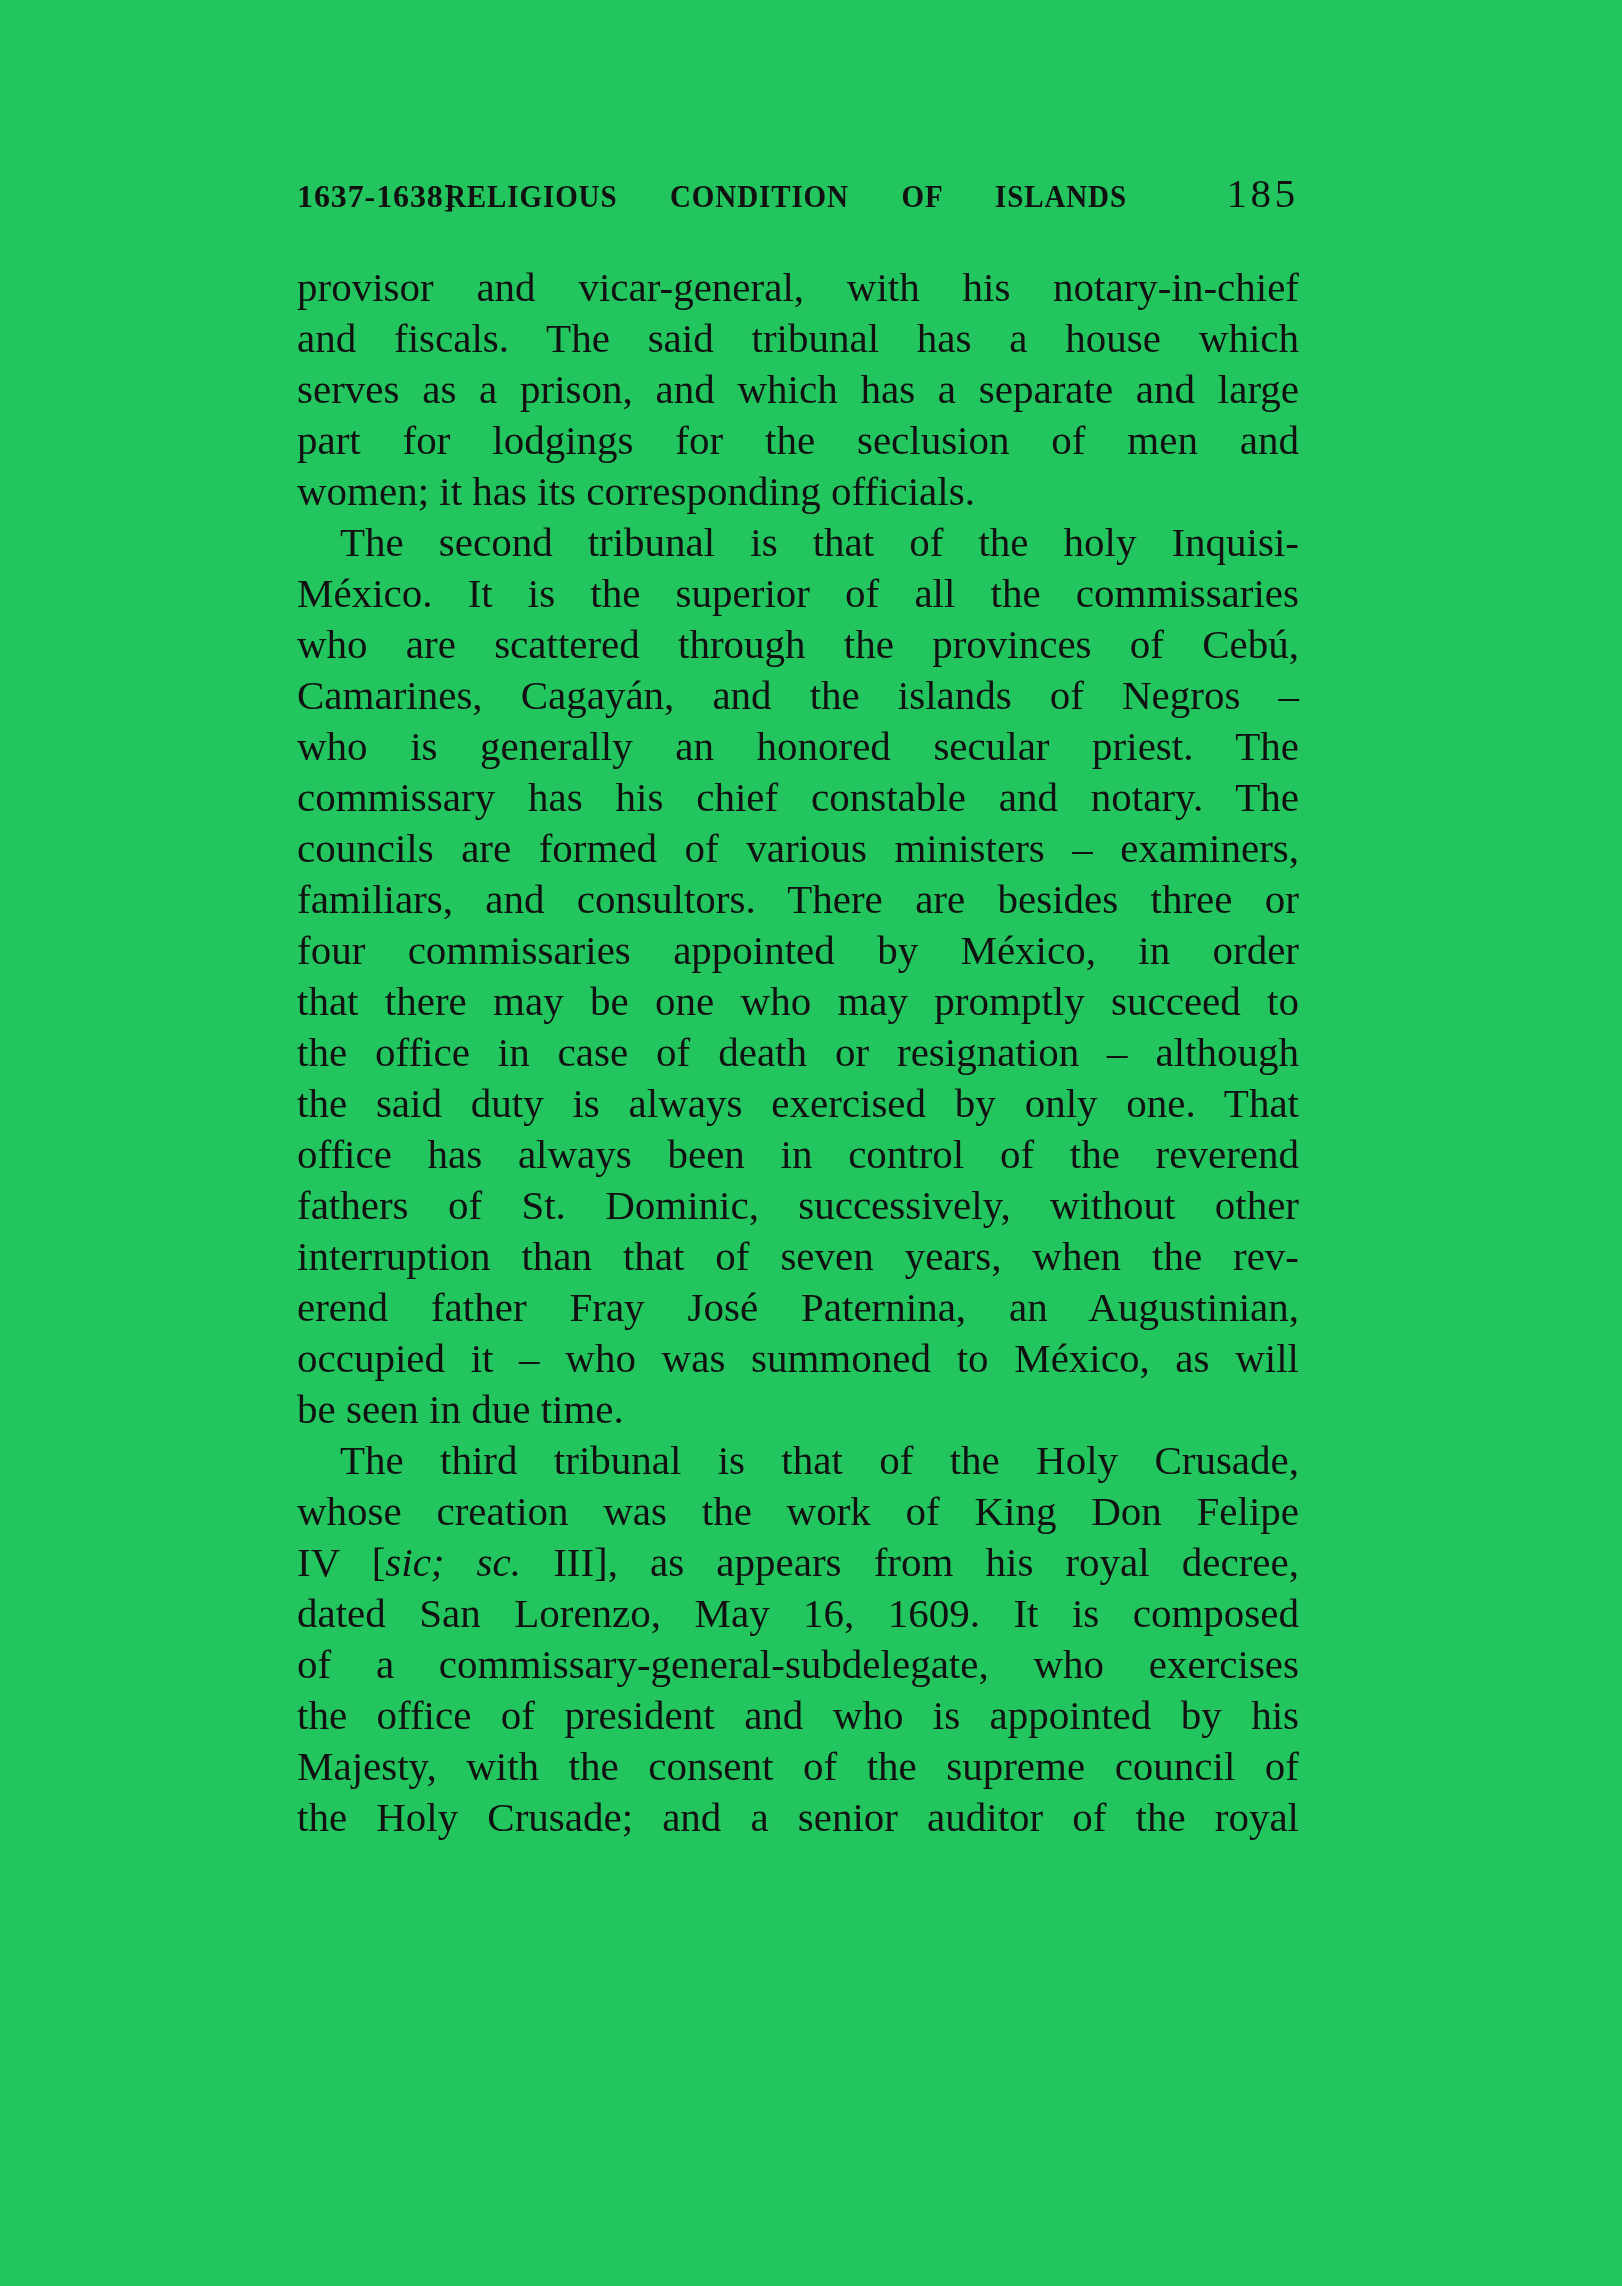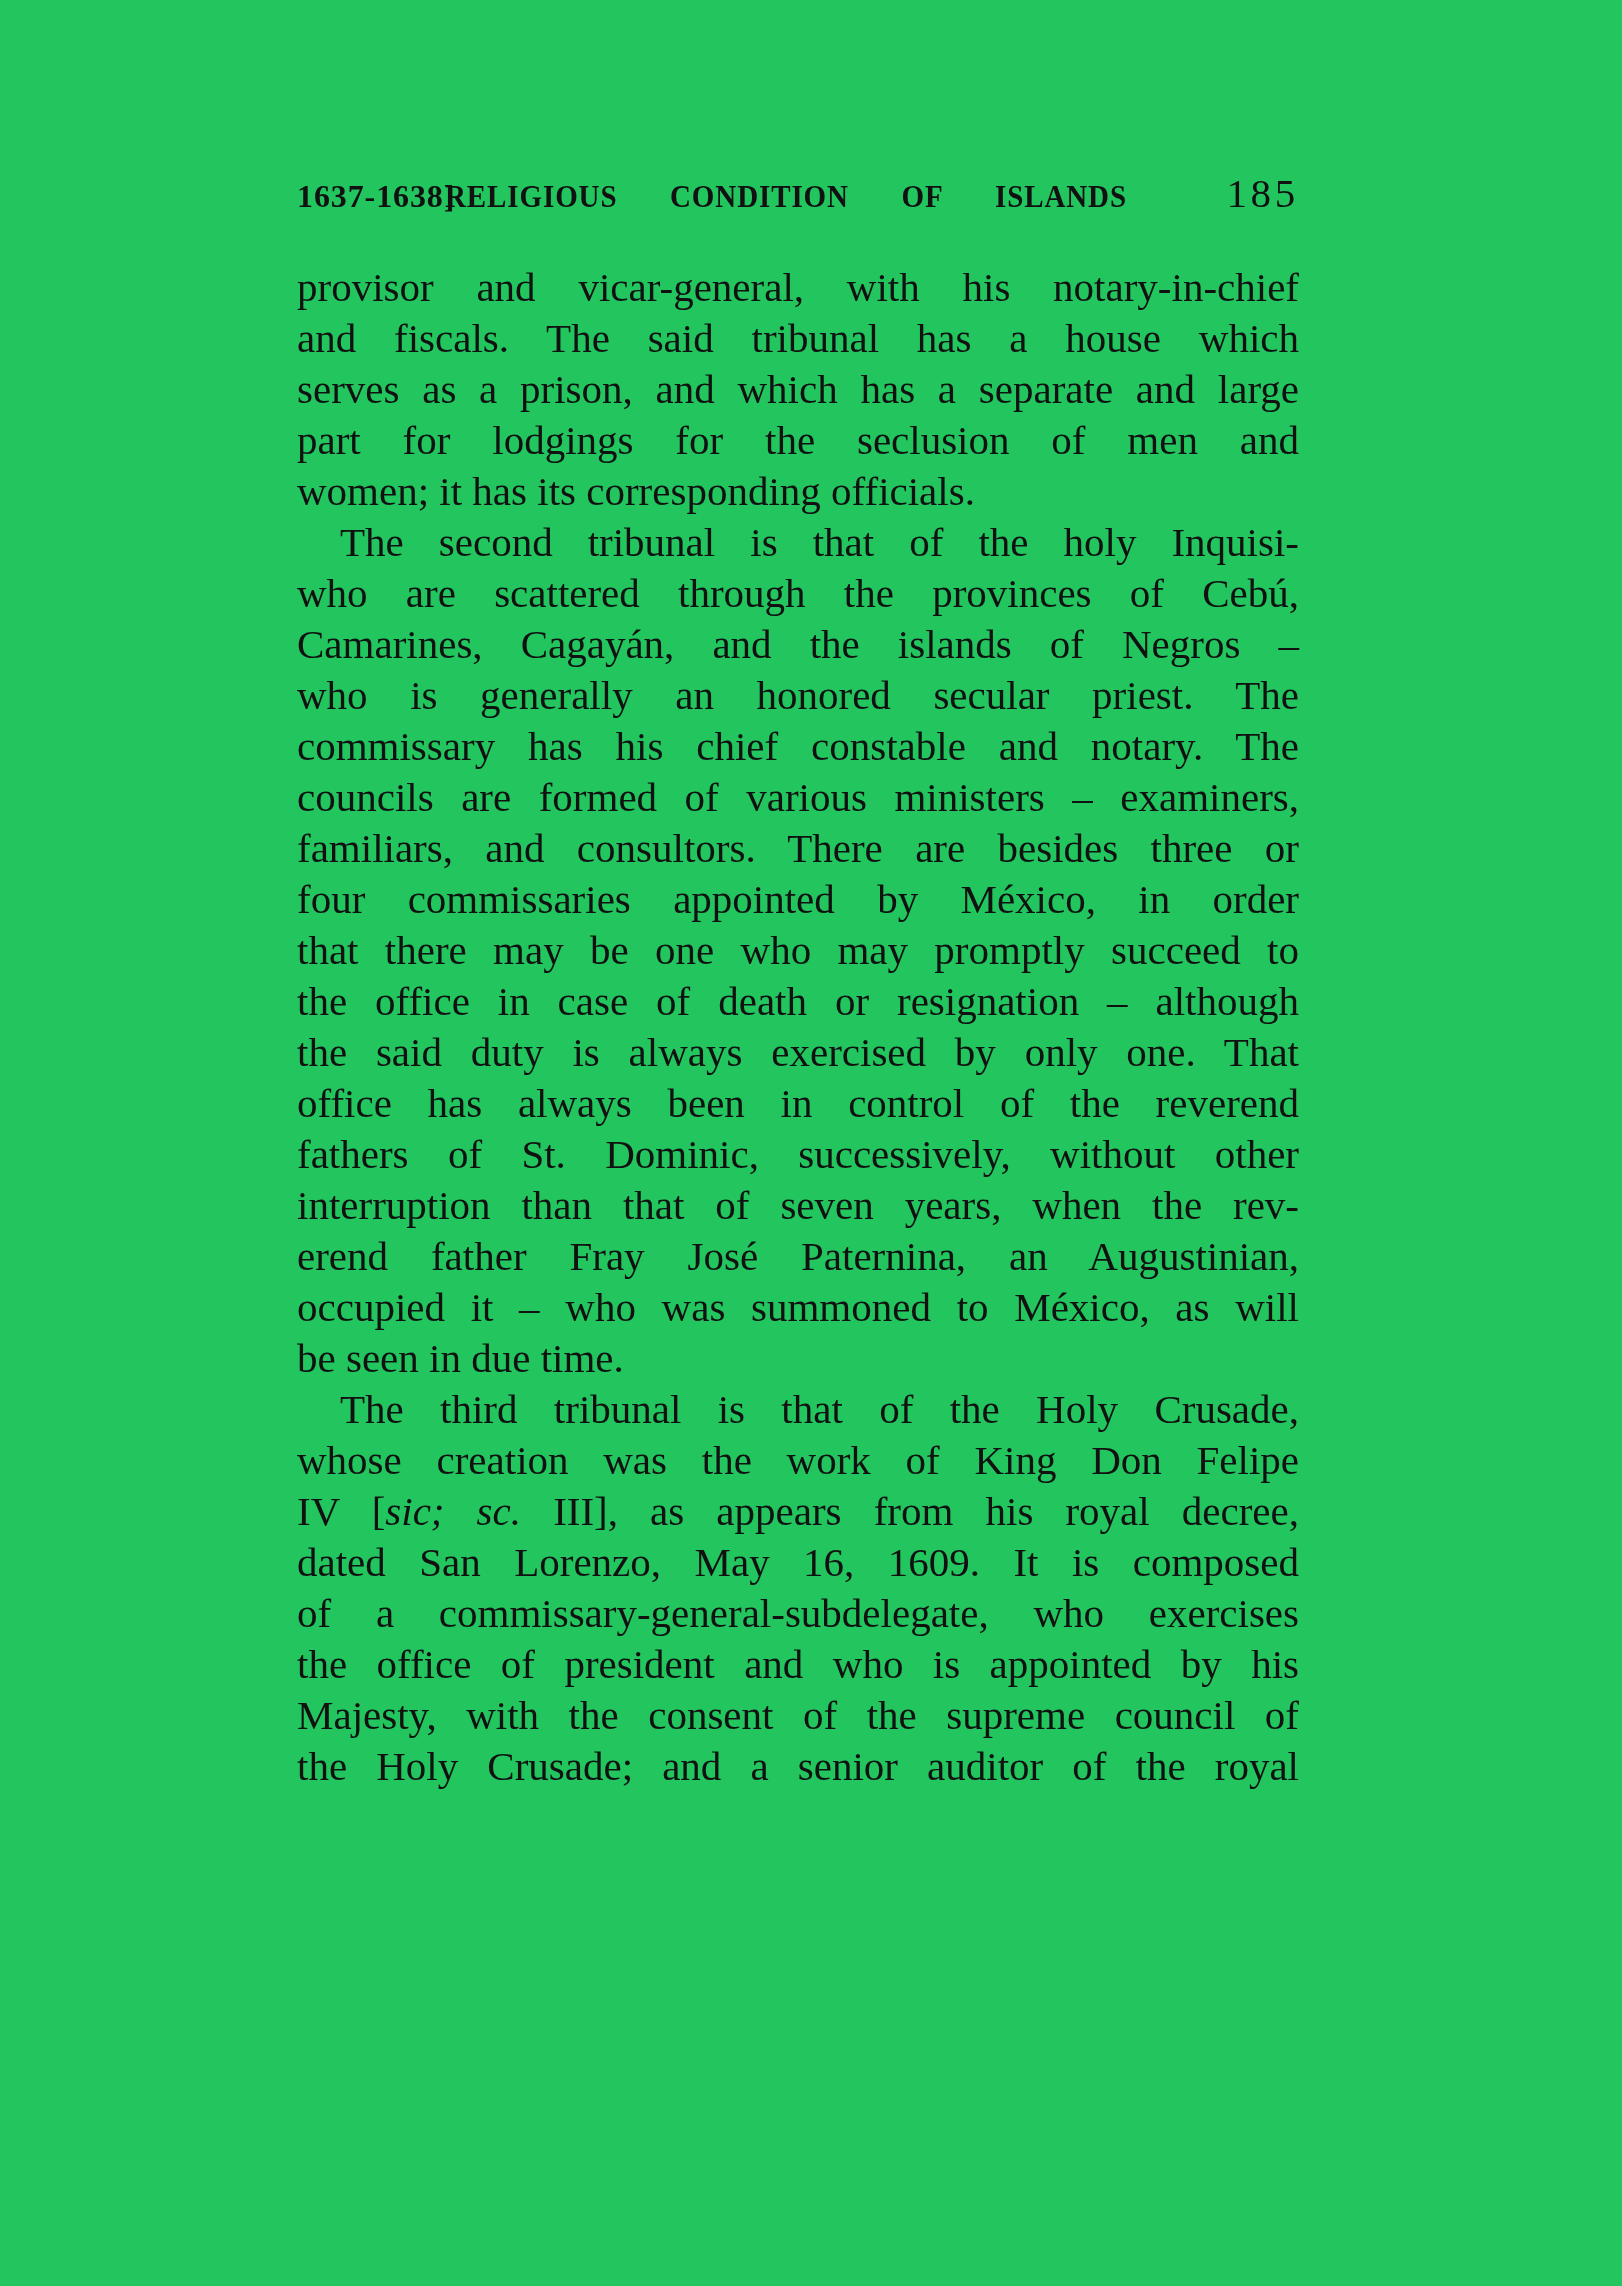--- a/index.html
+++ b/index.html
@@ -106,20 +106,21 @@
     <div class="paragraph">
       <span class="line">provisor and vicar-general, with his notary-in-chief</span>
       <span class="line">and fiscals.  The said tribunal has a house which</span>
       <span class="line">serves as a prison, and which has a separate and large</span>
       <span class="line">part for lodgings for the seclusion of men and</span>
       <span class="line last">women; it has its corresponding officials.</span>
     </div>
 
     <div class="paragraph">
       <span class="line indent">The second tribunal is that of the holy Inquisi-</span>
+      <span class="line">México.  It is the superior of all the commissaries</span>
       <span class="line">who are scattered through the provinces of Cebú,</span>
       <span class="line">Camarines, Cagayán, and the islands of Negros –</span>
       <span class="line">who is generally an honored secular priest.  The</span>
       <span class="line">commissary has his chief constable and notary.  The</span>
       <span class="line">councils are formed of various ministers – examiners,</span>
       <span class="line">familiars, and consultors.  There are besides three or</span>
       <span class="line">four commissaries appointed by México, in order</span>
       <span class="line">that there may be one who may promptly succeed to</span>
       <span class="line">the office in case of death or resignation – although</span>
       <span class="line">the said duty is always exercised by only one.  That</span>

